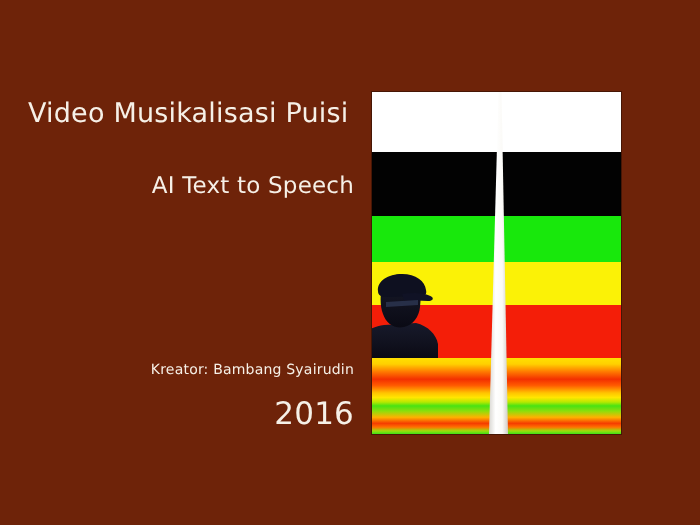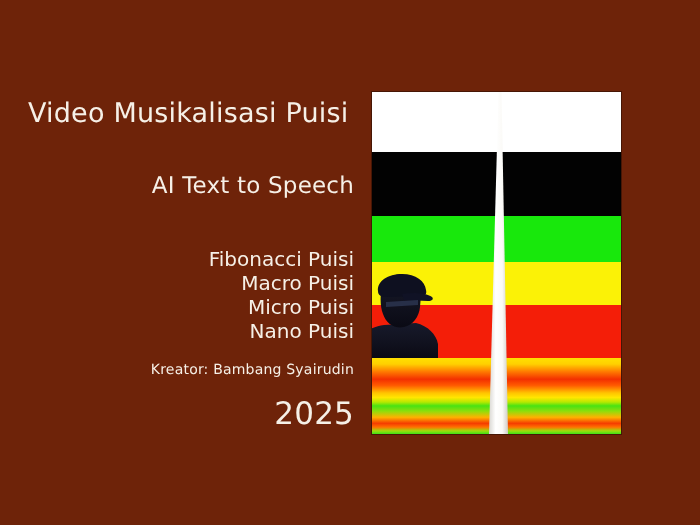--- a/index.html
+++ b/index.html
@@ -160,30 +160,24 @@
 
 <div id="slide" style="background: rgb(110, 35, 9);">
 
   <div class="text-col">
 
     <div class="txt t-title">Video Musikalisasi Puisi</div>
 
 
     <div class="txt t-sub2">AI Text to Speech</div>
 
-    <div class="list">
-      <div class="list-item">Fibonacci Puisi</div>
-      <div class="list-item">Macro Puisi</div>
-      <div class="list-item">Micro Puisi</div>
-      <div class="list-item">Nano Puisi</div>
-    </div>
 
     <div class="txt t-credit">Kreator: Bambang Syairudin</div>
 
-    <div class="txt t-year">2025</div>
+    <div class="txt t-year">2016</div>
   </div>
 
   <div id="panel">
 
     <div class="band band-white"></div>
     <div class="band band-black"></div>
     <div class="band band-green"></div>
     <div class="band band-yellow"></div>
     <div class="band band-red"></div>
 

